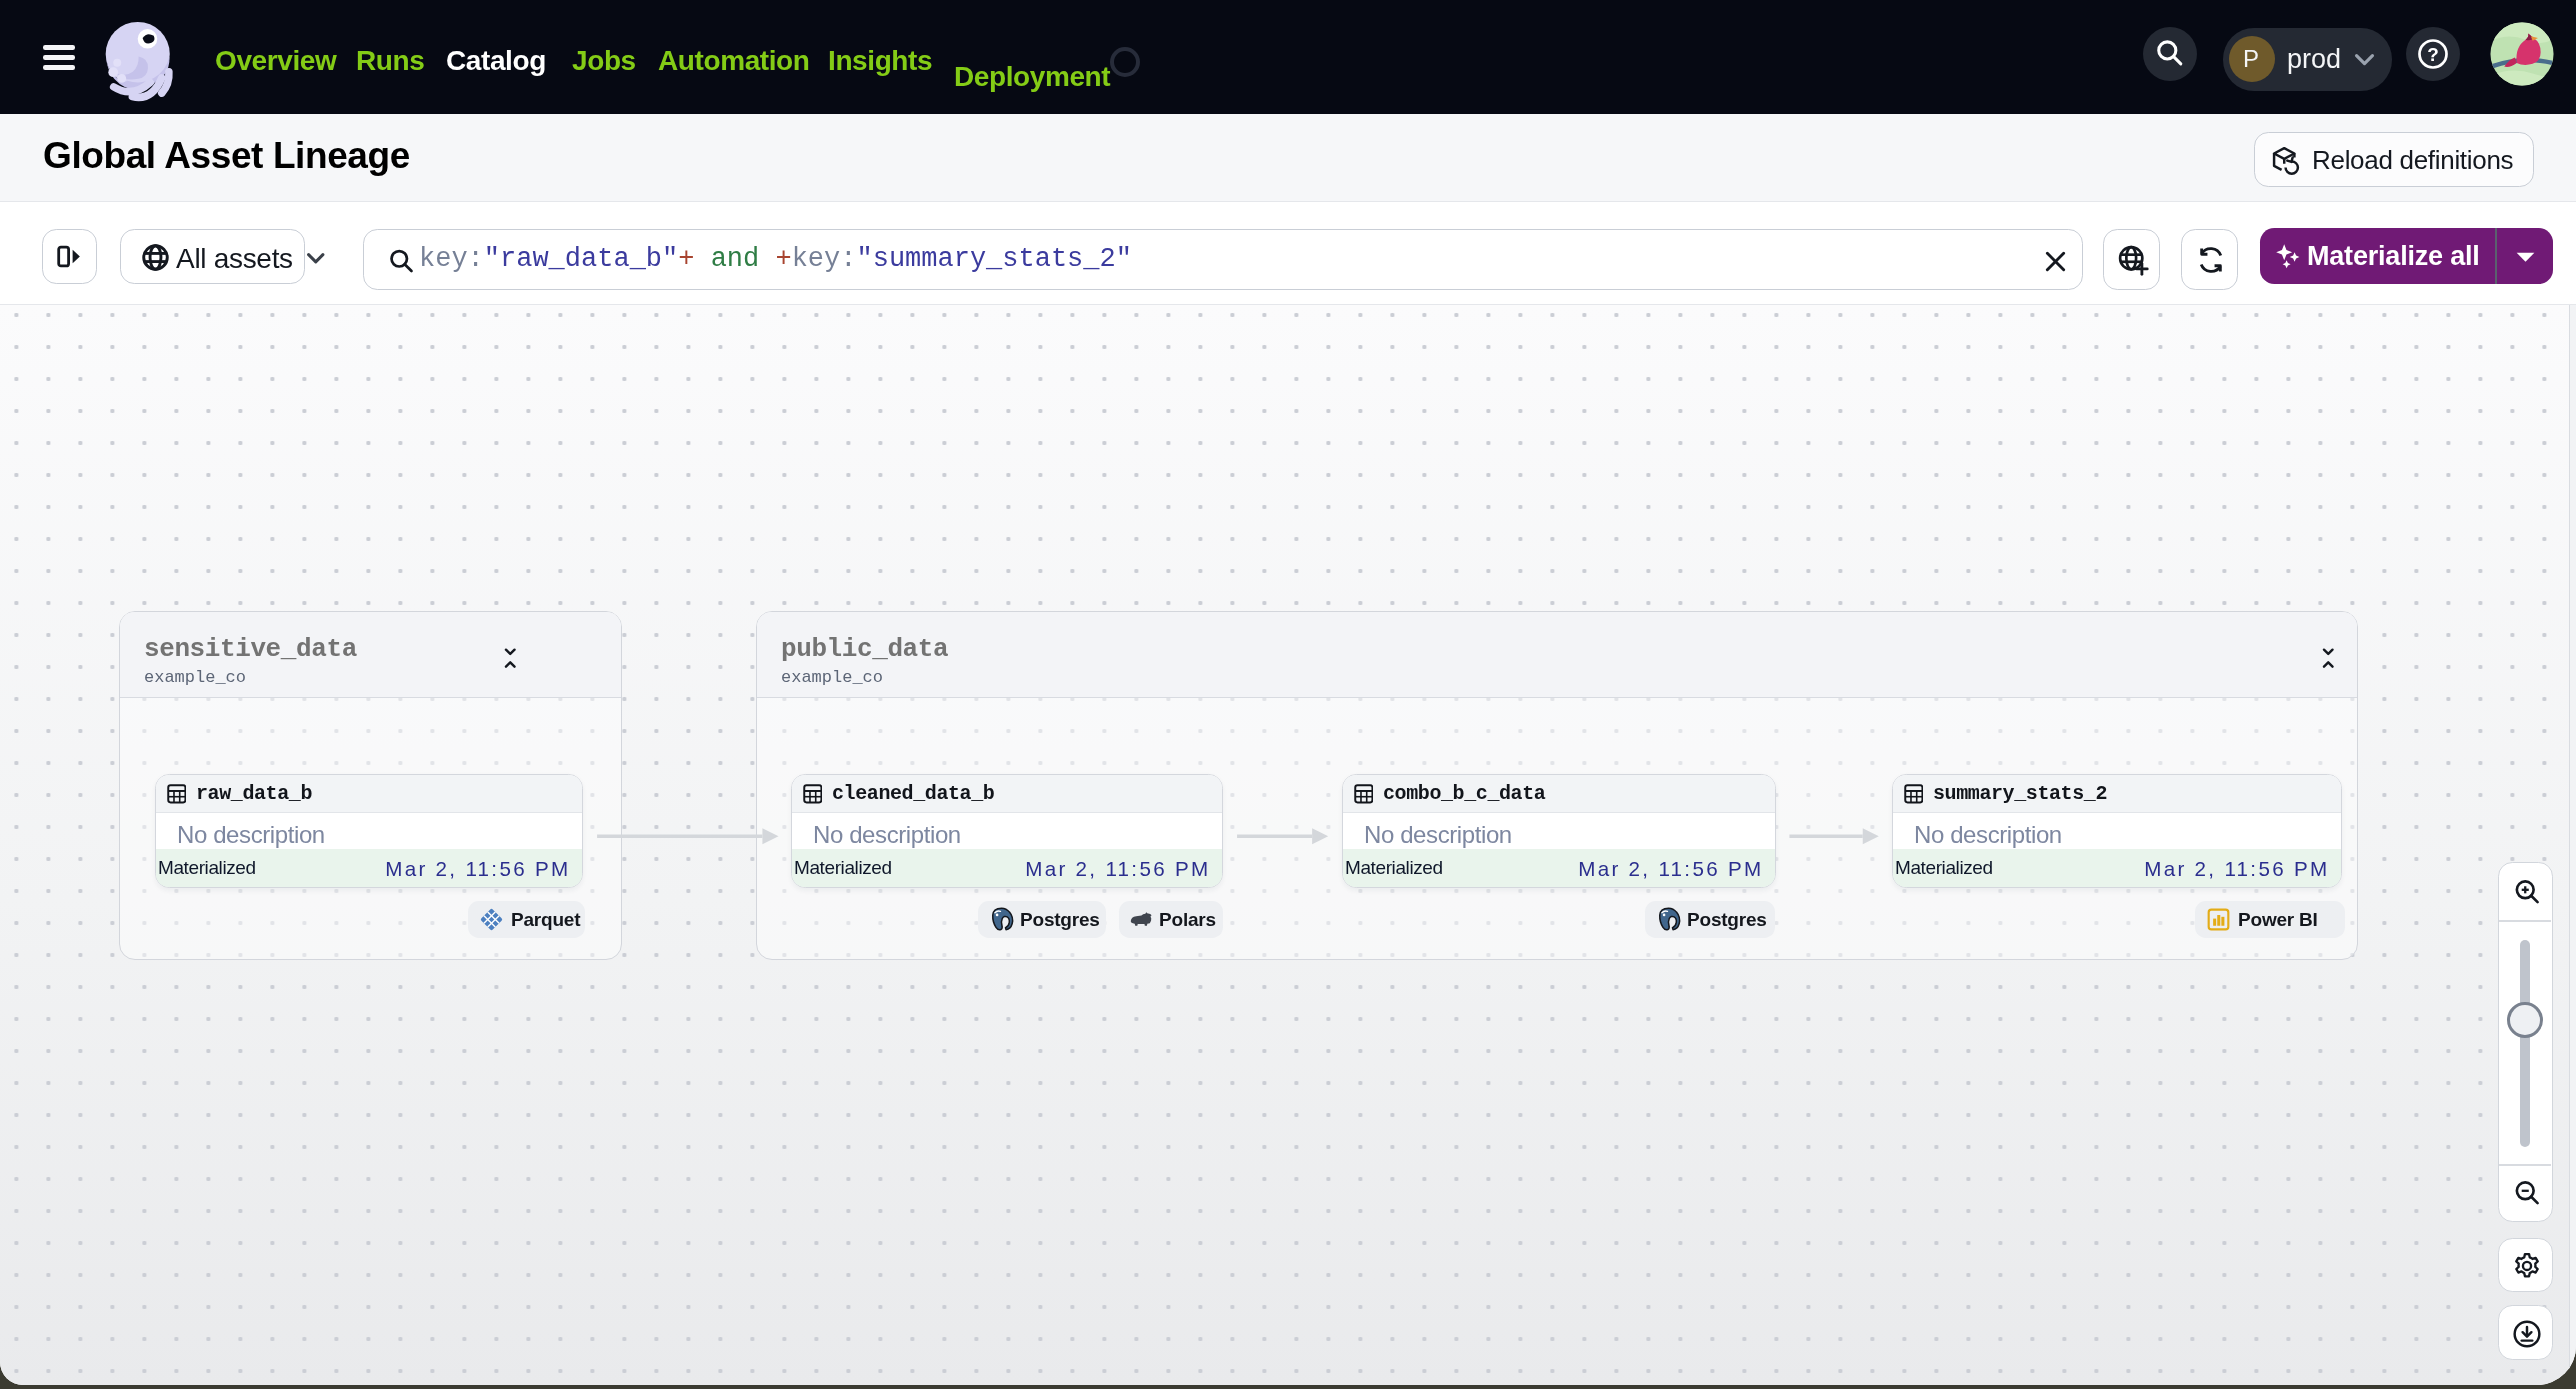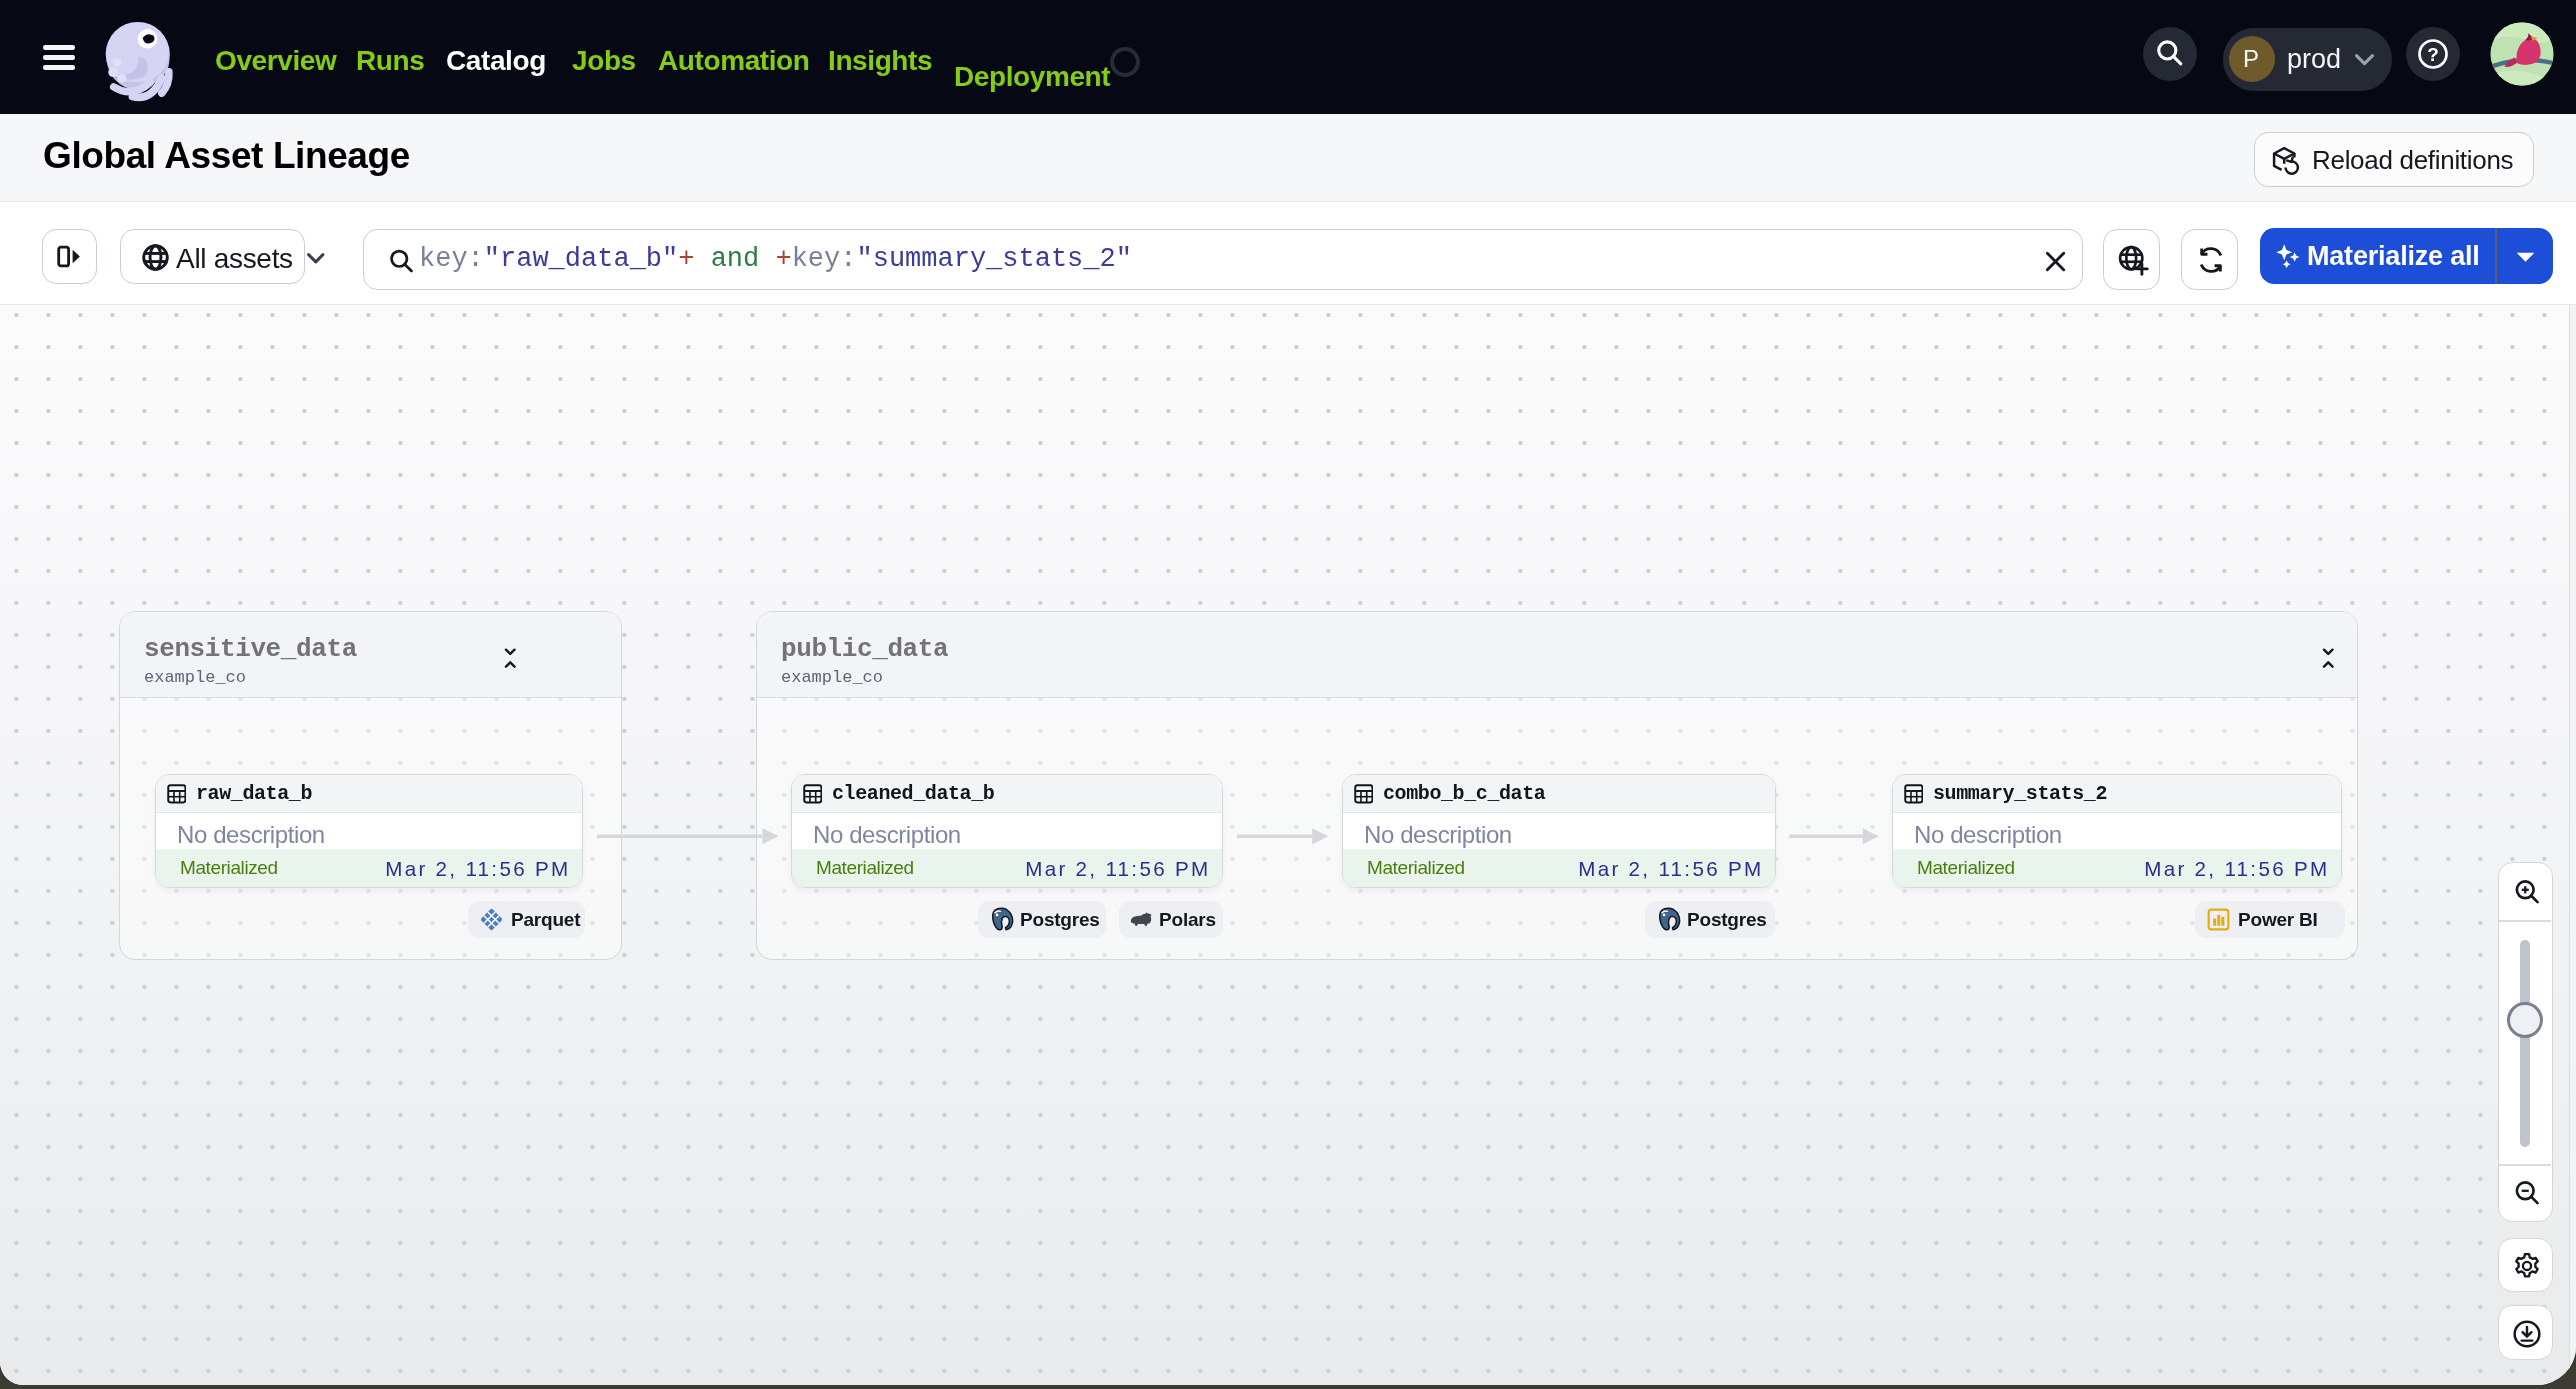--- a/index.html
+++ b/index.html
@@ -17,21 +17,21 @@
   #header { position:absolute; left:0; top:114px; width:2576px; height:88px; background:#f6f7f9; border-bottom:1.8px solid #e5e7eb; }
   #title { position:absolute; left:43px; top:20.6px; font-size:37px; font-weight:600; color:#000000; letter-spacing:-0.4px; }
   #reloadBtn { position:absolute; left:2254px; top:132px; width:280px; height:55px; background:#fcfcfd; border:1.8px solid #c9ced6; border-radius:14.3px; }
   #reloadBtn span { position:absolute; left:57px; top:11.6px; font-size:26px; font-weight:500; color:#14181f; letter-spacing:-0.3px; }
 
   
   #filter { position:absolute; left:0; top:204px; width:2576px; height:101px; background:#ffffff; border-bottom:1.8px solid #e5e7eb; }
   .fbtn { position:absolute; top:25px; background:#fff; border:1.8px solid #c9ced6; border-radius:14.3px; }
   #searchbox { position:absolute; left:363px; top:25px; width:1720px; height:61px; border:1.8px solid #c9ced6; border-radius:14.3px; background:#fff; }
   #query { position:absolute; left:55px; top:14.3px; font-family:"Liberation Mono", monospace; font-size:27px; white-space:pre; }
-  #mtzBtn { position:absolute; left:2260px; top:24px; width:293px; height:56px; background:#1d4ed8; border-radius:14.3px; }
+  #mtzBtn { position:absolute; left:2260px; top:24px; width:293px; height:56px; background:#701a75; border-radius:14.3px; }
   #mtzBtn .lbl { position:absolute; left:47px; top:12.5px; font-size:27px; font-weight:600; color:#fff; letter-spacing:-0.2px; }
   #mtzBtn .sep { position:absolute; left:235px; top:0; width:1.8px; height:56px; background:#5a616e; }
 
   
   #canvas { position:absolute; left:0; top:305px; width:2576px; height:1081px;
     background-image: radial-gradient(circle, #cbced5 1.9px, rgba(203,206,213,0) 2.5px), linear-gradient(180deg,#fbfbfc 0%, #f2f3f4 55%, #e9eaec 100%);
     background-size: 32px 32px, 100% 100%;
     background-position: 0.4px 26px, 0 0;
   }
   .group { position:absolute; top:306px; height:349px; border:1.8px solid #d3d6dc; border-radius:16px; background:rgba(255,255,255,0.45); }
@@ -39,21 +39,21 @@
   .gtitle { position:absolute; left:24px; top:21.5px; font-family:"Liberation Mono", monospace; font-weight:700; font-size:26px; color:#737373; letter-spacing:-0.4px; }
   .gsub { position:absolute; left:24px; top:56px; font-family:"Liberation Mono", monospace; font-size:17px; color:#5c6576; }
   .gcol { position:absolute; top:35px; width:12.5px; height:22.3px; }
 
   .node { position:absolute; top:469px; height:114px; background:#fff; border:1.8px solid #d4d7dd; border-radius:14.3px; box-shadow:0 2.7px 5.4px rgba(20,30,50,0.05); }
   .nhead { position:absolute; left:0; top:0; right:0; height:38px; background:#f2f4f6; border-bottom:1.8px solid #e2e5e9; border-radius:12.5px 12.5px 0 0; }
   .ntitle { position:absolute; left:40px; top:7.2px; font-family:"Liberation Mono", monospace; font-weight:700; font-size:20px; color:#12151b; letter-spacing:-0.4px; }
   .nicon { position:absolute; left:10.7px; top:9px; }
   .ndesc { position:absolute; left:21px; top:46px; font-size:24px; color:#7d87a0; letter-spacing:-0.4px; }
   .nfoot { position:absolute; left:0; right:0; bottom:0; height:38px; background:#e9f4ec; border-radius:0 0 12.5px 12.5px; }
-  .nfoot .mat { position:absolute; left:24px; top:8px; font-size:19px; color:#4d7c0f; letter-spacing:-0.4px; }
+  .nfoot .mat { position:absolute; left:2px; top:8px; font-size:19px; color:#0f172a; letter-spacing:-0.4px; }
   .nfoot .date { position:absolute; right:11.6px; top:8px; font-size:20.6px; color:#2b2e8e; letter-spacing:2.3px; }
 
   .tag { position:absolute; top:596px; height:37px; background:#edeff2; border-radius:10.7px; font-weight:700; font-size:19px; color:#14171d; letter-spacing:-0.2px; }
   .tag span { position:absolute; top:8px; }
 
   
   #ztool { position:absolute; left:2498px; top:557px; width:55px; height:360px; background:#fff; border:1.8px solid #d2d6dc; border-radius:14.3px; }
   #gearBtn { position:absolute; left:2498px; top:933px; width:55px; height:54px; background:#fff; border:1.8px solid #d2d6dc; border-radius:14.3px; }
   #dlBtn { position:absolute; left:2498px; top:1000px; width:55px; height:55px; background:#fff; border:1.8px solid #d2d6dc; border-radius:14.3px; }
 </style>

